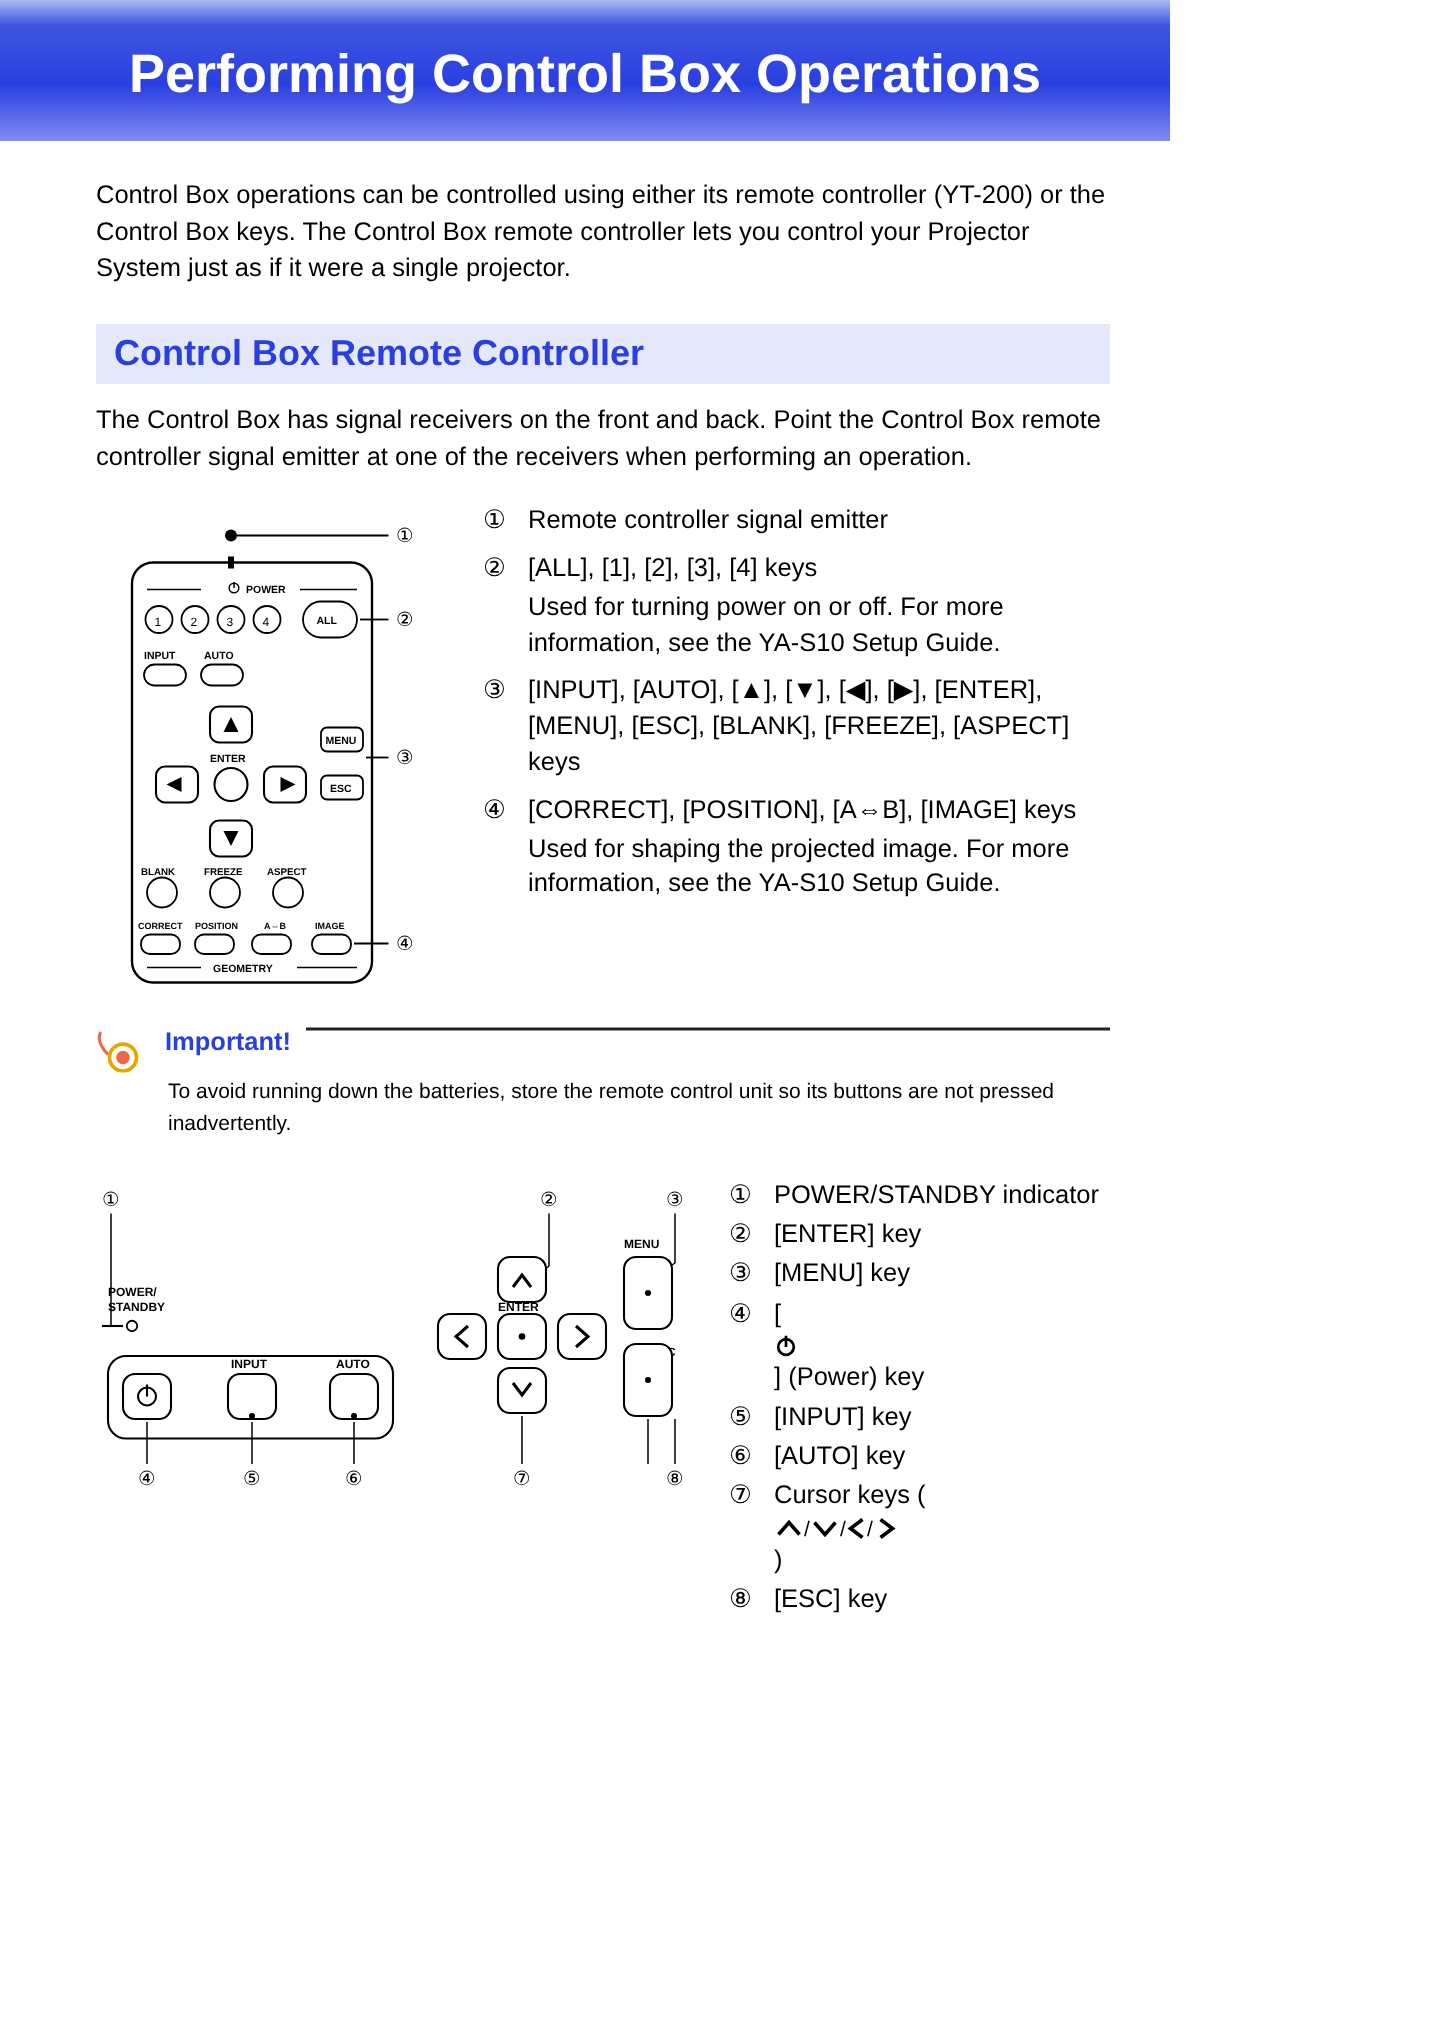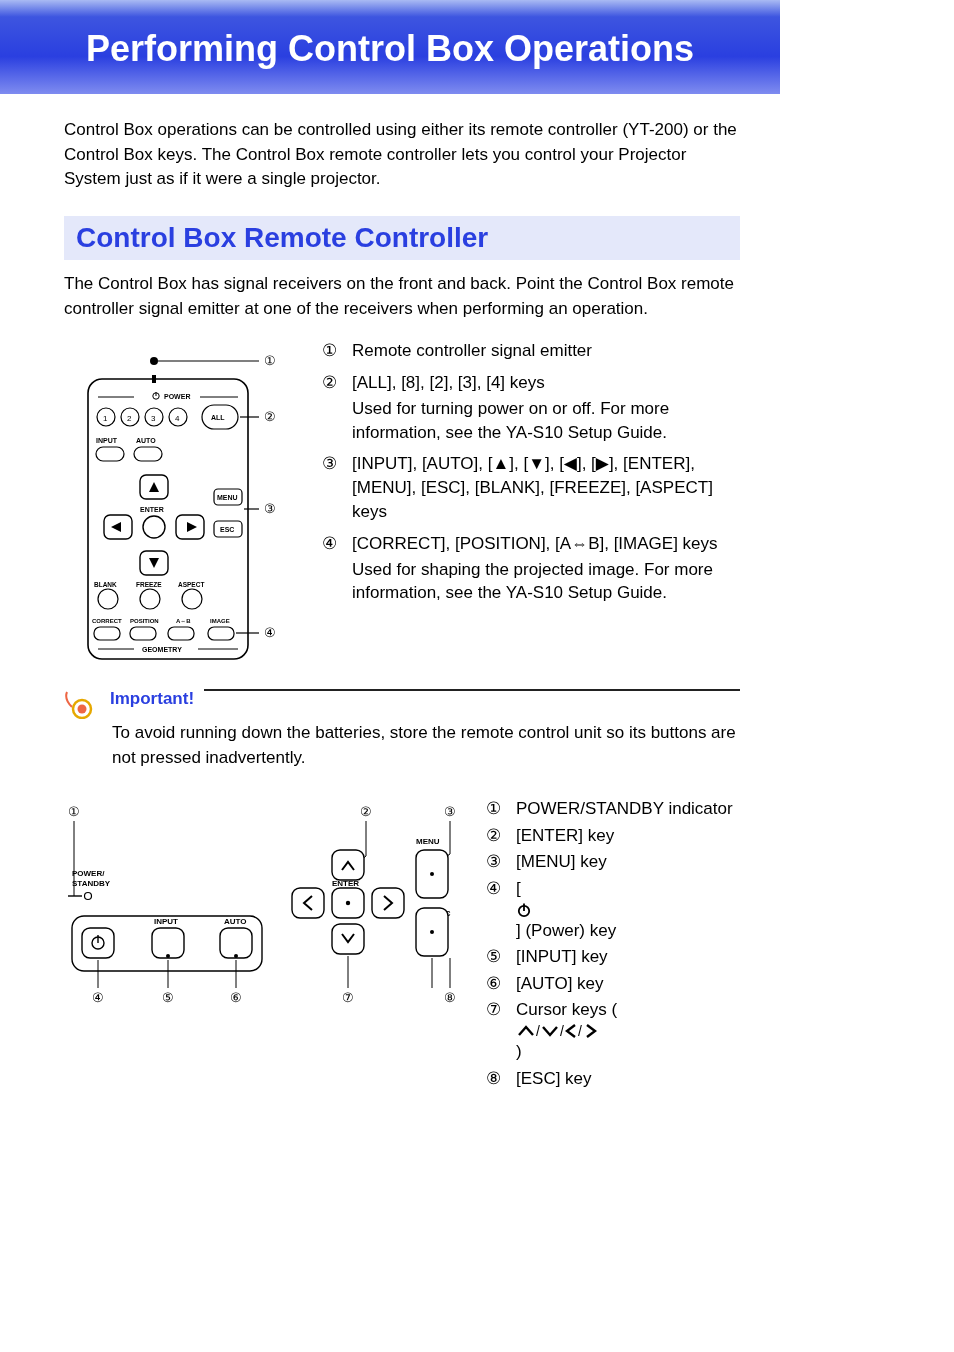--- a/index.html
+++ b/index.html
@@ -27,21 +27,21 @@
     padding: 20px 40px 0 64px;
   }
   .intro {
     font-size: 17px;
     line-height: 1.45;
     margin: 4px 0 24px 0;
   }
   .section-heading {
     background: #e4e8fa;
     color: #2a3fe0;
-    font-size: 28px;
+    font-size: 24px;
     font-weight: bold;
     padding: 6px 12px;
     margin: 20px 0 12px 0;
   }
   .section-text {
     font-size: 17px;
     line-height: 1.45;
     margin: 6px 0 18px 0;
   }
 
@@ -88,21 +88,21 @@
     color: #2a3fe0;
     font-weight: bold;
     font-size: 17px;
   }
   .important-head .rule {
     flex: 1;
     height: 2px;
     background: #222;
   }
   .important-body {
-    font-size: 17px;
+    font-size: 14px;
     line-height: 1.45;
     margin-left: 48px;
     margin-top: 2px;
   }
 
   
   .keys-row {
     display: flex;
     align-items: flex-start;
     gap: 22px;
@@ -234,21 +234,21 @@
       <div class="callouts">
         <div class="callout">
           <div class="num-col">①</div>
           <div class="text-col">
             <p>Remote controller signal emitter</p>
           </div>
         </div>
         <div class="callout">
           <div class="num-col">②</div>
           <div class="text-col">
-            <p>[ALL], [8], [2], [3], [4] keys</p>
+            <p>[ALL], [1], [2], [3], [4] keys</p>
             <p class="sub">Used for turning power on or off. For more information, see the YA-S10 Setup Guide.</p>
           </div>
         </div>
         <div class="callout">
           <div class="num-col">③</div>
           <div class="text-col">
             <p>[INPUT], [AUTO], [▲], [▼], [◀], [▶], [ENTER], [MENU], [ESC], [BLANK], [FREEZE], [ASPECT] keys</p>
           </div>
         </div>
         <div class="callout">

